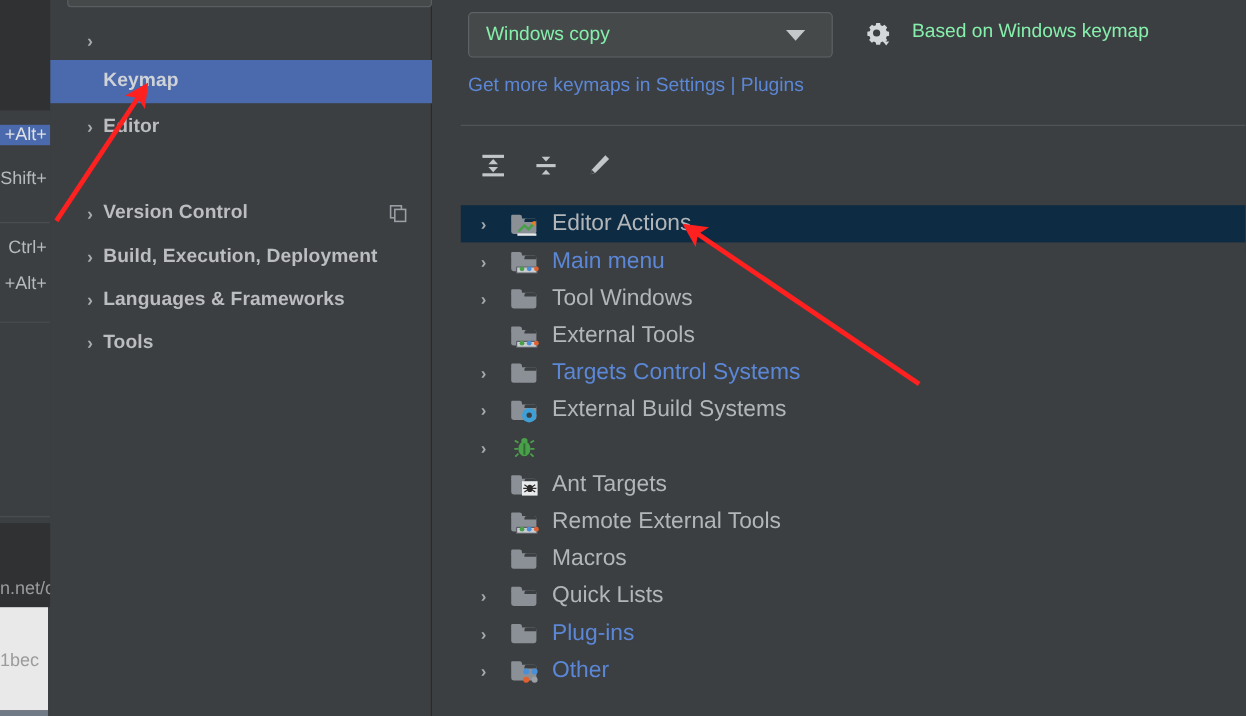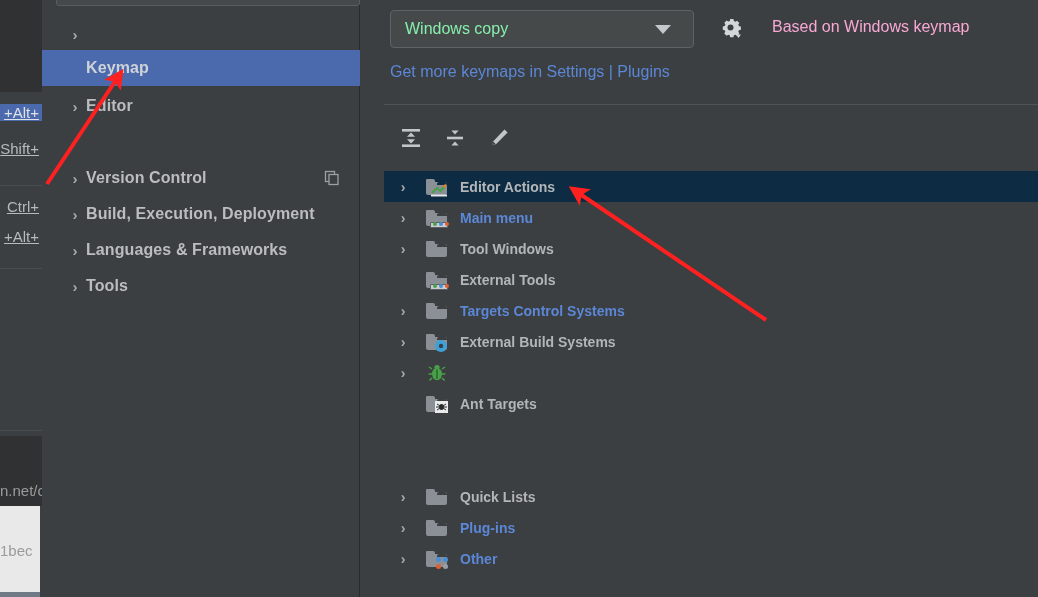--- a/index.html
+++ b/index.html
@@ -6,21 +6,21 @@
   html, body {
     width: 1038px; height: 597px;
     background: #3c3f41;
     font-family: "Liberation Sans", sans-serif;
     overflow: hidden;
   }
   #root { position: relative; width: 1038px; height: 597px; background: #3c3f41; }
 
   
   .left-sliver { position: absolute; left: 0; top: 0; width: 42px; height: 597px; background: #3c3f41; overflow: hidden; }
-  .sliver-row { position: absolute; left: 0; width: 42px; color: #b6b9bd; font-size: 15px; text-align: right; padding-right: 3px; white-space: nowrap; text-decoration: underline; }
+  .sliver-row { position: absolute; left: 0; width: 42px; color: #b6b9bd; font-size: 15px; text-align: right; padding-right: 3px; white-space: nowrap; }
   .sliver-sel { background: #4a6aad; color: #dfe1e5; }
   .sliver-line { position: absolute; left: 0; width: 42px; height: 1px; background: #4a4d4f; }
   .sliver-white { position: absolute; left: 0; width: 40px; background: #e9e9e9; }
   .sliver-white-txt { position: absolute; color: #9b9b9b; font-size: 15px; white-space: nowrap; }
   .sliver-dark-band { position: absolute; left: 0; width: 42px; background: #2f3133; }
 
   
   .sidebar { position: absolute; left: 42px; top: 0; width: 318px; height: 597px; background: #3c3f41; border-right: 1px solid #2b2b2b; }
   .search-frame { position: absolute; left: 14px; top: -14px; width: 304px; height: 20px; border: 1px solid #5a5d5f; border-radius: 3px; background: #45494a; }
   .side-item { position: absolute; left: 0; width: 318px; height: 36px; display: flex; align-items: center; }
@@ -31,35 +31,35 @@
   .side-item.sel .side-label { color: #cfd2d6; }
   .badge { position: absolute; right: 20px; width: 26px; height: 20px; border-radius: 10px; background: #6a7178; color: #2b3a55; font-size: 13px; font-weight: bold; display: flex; align-items: center; justify-content: center; }
   .copy-ic { position: absolute; right: 20px; width: 16px; height: 16px; }
 
   
   .panel { position: absolute; left: 384px; top: 0; width: 654px; height: 597px; background: #3c3f41; }
   .combo { position: absolute; left: 6px; top: 10px; width: 304px; height: 38px; background: #45494a; border: 1px solid #5e6264; border-radius: 4px; display: flex; align-items: center; }
   .combo-val { margin-left: 14px; font-size: 16px; color: #86efac; }
   .combo-arrow { position: absolute; right: 22px; width: 0; height: 0; border-left: 8px solid transparent; border-right: 8px solid transparent; border-top: 9px solid #c5c8cb; }
   .gear-wrap { position: absolute; left: 336px; top: 17px; width: 26px; height: 26px; }
-  .based-txt { position: absolute; left: 388px; top: 18px; font-size: 16px; color: #f9a8d4; }
+  .based-txt { position: absolute; left: 376px; top: 18px; font-size: 16px; color: #86efac; }
   .link { position: absolute; left: 6px; top: 63px; font-size: 16px; color: #5b87d6; }
   .hr { position: absolute; left: 0; top: 104px; width: 654px; height: 1px; background: #505456; }
 
   .toolbar { position: absolute; left: 0; top: 105px; width: 654px; height: 66px; }
   .tb-btn { position: absolute; top: 16px; width: 34px; height: 34px; display: flex; align-items: center; justify-content: center; }
 
   
   .tree { position: absolute; left: 0; top: 171px; width: 654px; height: 426px; }
   .trow { position: absolute; left: 0; width: 654px; height: 31px; display: flex; align-items: center; }
   .trow.sel { background: #0d2b42; }
   .tchev { width: 18px; margin-left: 10px; color: #a6a9ad; font-size: 14px; font-weight: bold; text-align: center; user-select: none; }
   .tchev.hidden { visibility: hidden; }
   .ticon { width: 22px; height: 18px; margin-left: 14px; position: relative; flex: 0 0 auto; }
-  .tlabel { margin-left: 12px; font-size: 14px; color: #b3b6b9; white-space: nowrap; font-weight: bold; }
+  .tlabel { margin-left: 12px; font-size: 19px; color: #b3b6b9; white-space: nowrap; }
   .tlabel.blue { color: #5b87d6; }
 
   
   .fold { position: absolute; left: 0; top: 1px; width: 21px; height: 16px; }
   .fold-tab { position: absolute; left: 0; top: 0; width: 9px; height: 4px; background: #8b9097; border-radius: 1px 2px 0 0; }
   .fold-body { position: absolute; left: 0; top: 3px; width: 21px; height: 13px; background: #8b9097; border-radius: 1px 2px 2px 2px; }
   .fold-notch { position: absolute; left: 11px; top: 3px; width: 10px; height: 3px; background: #3c3f41; border-radius: 2px 2px 0 0; }
   .trow.sel .fold-notch { background: #0d2b42; }
 
   .ov { position: absolute; }
@@ -292,21 +292,47 @@
             </span>
           <svg class="ov" style="left:8px;top:5px;" width="15" height="14" viewBox="0 0 15 14">
             <rect x="1" y="1" width="13" height="12" fill="#e8eaec"></rect>
             <ellipse cx="7.5" cy="7" rx="2.4" ry="3" fill="#2b2b2b"></ellipse>
             <path d="M3 4 L12 10 M12 4 L3 10 M2 7 L13 7" stroke="#2b2b2b" stroke-width="1"></path>
           </svg>
         </span>
         <span class="tlabel">Ant Targets</span>
       </div>
 
-
+      <div class="trow" style="top:248px;">
+        <span class="tchev hidden">›</span>
+        <span class="ticon">
+          <span class="fold">
+              <span class="fold-tab"></span>
+              <span class="fold-body"></span>
+              <span class="fold-notch"></span>
+            </span>
+          <span class="bar-w"></span>
+          <span class="dot" style="left:7px;bottom:1px;background:#4aa04a;"></span>
+          <span class="dot" style="left:13px;bottom:1px;background:#4a8fd6;"></span>
+          <span class="dot" style="left:19px;bottom:1px;background:#e06030;"></span>
+        </span>
+        <span class="tlabel">Remote External Tools</span>
+      </div>
+
+      <div class="trow" style="top:279px;">
+        <span class="tchev hidden">›</span>
+        <span class="ticon">
+          <span class="fold">
+              <span class="fold-tab"></span>
+              <span class="fold-body"></span>
+              <span class="fold-notch"></span>
+            </span>
+        </span>
+        <span class="tlabel">Macros</span>
+      </div>
 
       <div class="trow" style="top:310px;">
         <span class="tchev">›</span>
         <span class="ticon">
           <span class="fold">
               <span class="fold-tab"></span>
               <span class="fold-body"></span>
               <span class="fold-notch"></span>
             </span>
         </span>

